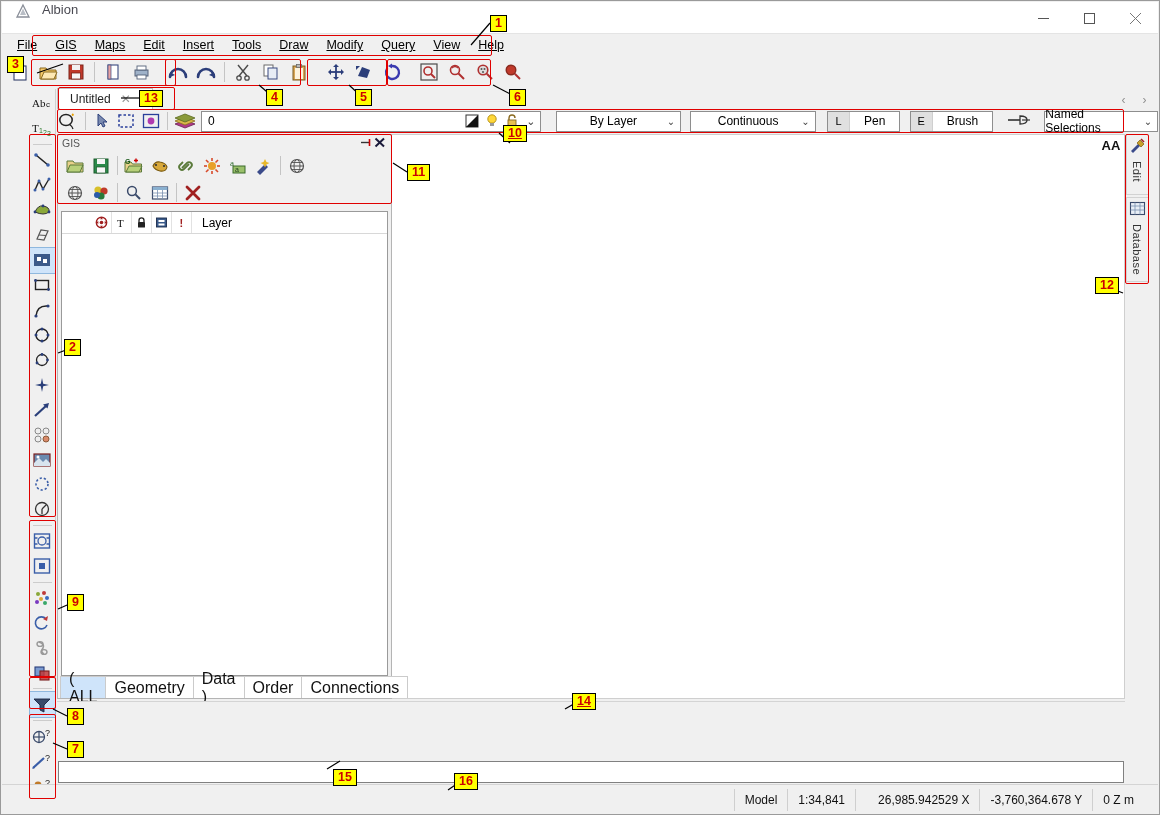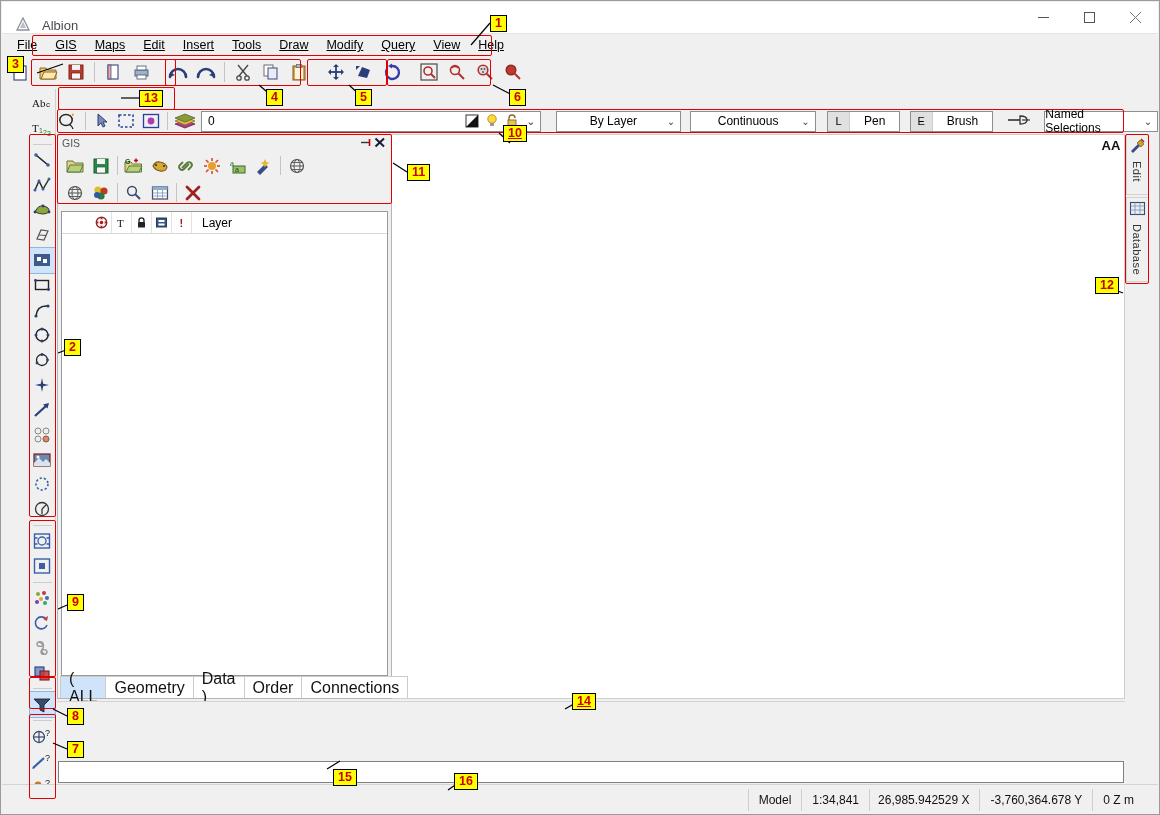--- a/index.html
+++ b/index.html
@@ -13,21 +13,21 @@
   #app {
     position: relative;
     width: 1160px; height: 815px;
     background: #f0f0f0;
     border: 1px solid #9a9a9a;
   }
 
   
   .titlebar {
     position: absolute; left: 1px; top: 1px; width: 1156px; height: 32px;
-    background: #ffffff; display: flex; align-items: flex-end;
+    background: #ffffff; display: flex; align-items: flex-start;
     border-bottom: 1px solid #e4e4e4;
   }
   .title-icon {
     margin-left: 12px; width: 18px; height: 18px; position: relative;
   }
   .title-icon svg { display:block; }
   .title-text {
     margin-left: 10px; font-size: 13px; color: #4a4a52;
   }
   .win-btns { margin-left: auto; display: flex; height: 32px; }
@@ -616,20 +616,30 @@
     </div>
     <div class="lt-btn">
       <svg width="22" height="18" viewBox="0 0 22 18">
           <circle cx="7" cy="7" r="3.4" fill="#c07a2a"></circle>
           <text x="1" y="16" font-size="7" fill="#222">101</text>
           <text x="14" y="8" font-size="9" fill="#222">?</text>
         </svg>
     </div>
   </div>
 
+  <div class="tabstrip">
+    <div class="doc-tab">
+      <span>Untitled</span>
+      <span class="x">✕</span>
+    </div>
+    <div class="tab-navs">
+      <div class="tab-nav">‹</div>
+      <div class="tab-nav">›</div>
+    </div>
+  </div>
 
   <div class="proptoolbar">
     <div class="pt-btn">
       <svg width="22" height="20" viewBox="0 0 22 20">
         <ellipse cx="9" cy="9" rx="6.2" ry="5.6" fill="none" stroke="#222" stroke-width="1.5"></ellipse>
         <path d="M12 13 q3 2 4 5" fill="none" stroke="#222" stroke-width="1.3"></path>
         <path d="M15 3 l1.5 1.5 M16.5 3 l-1.5 1.5" stroke="#e8a000" stroke-width="1.4"></path>
       </svg>
     </div>
     <div class="pt-sep"></div>
@@ -928,21 +938,21 @@
     </div>
   </div>
 
   <div class="bottompane"></div>
   <div class="cmdline"></div>
 
   <div class="statusbar">
     <div class="sb-right">
       <div class="sb-cell">Model</div>
       <div class="sb-cell">1:34,841</div>
-      <div class="sb-cell" style="padding-left:8px">26,985.942529 X</div>
+      <div class="sb-cell" style="padding-left:22px">26,985.942529 X</div>
       <div class="sb-cell">-3,760,364.678 Y</div>
       <div class="sb-cell">0 Z  m</div>
       <div class="sb-end"></div>
     </div>
   </div>
 
   <div class="anno">
 
     <div class="abox" style="left:31px;  top:34px;  width:460px; height:21px;"></div>
     <div class="abox" style="left:28px;  top:133px; width:27px;  height:383px;"></div>

